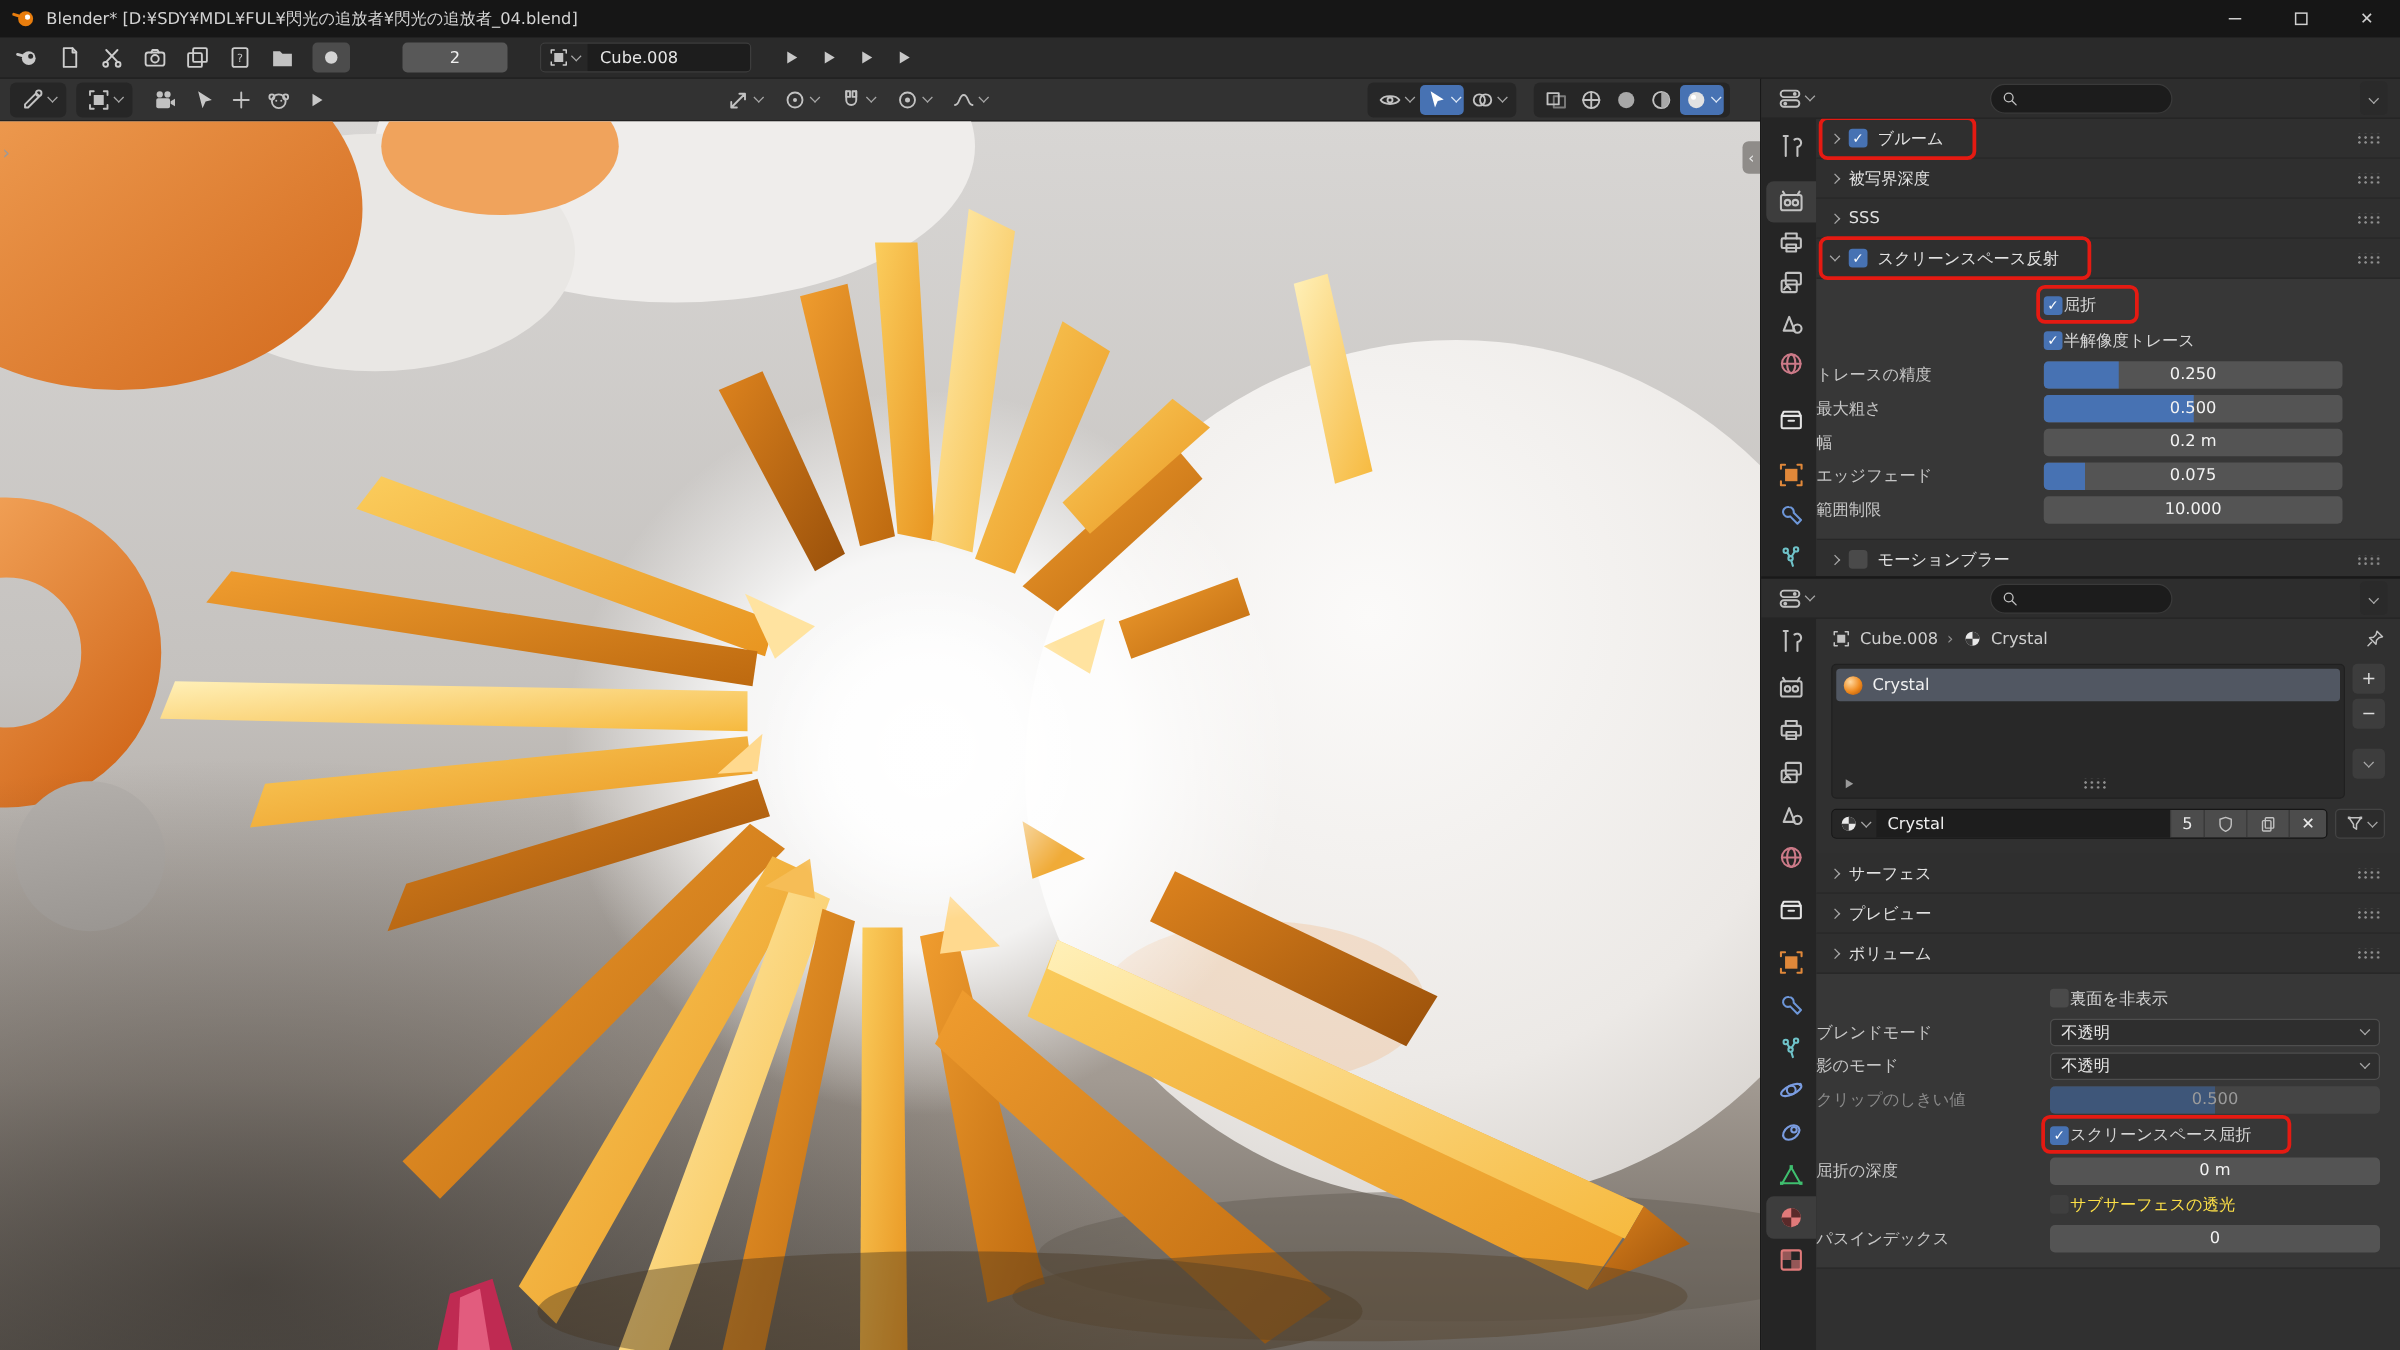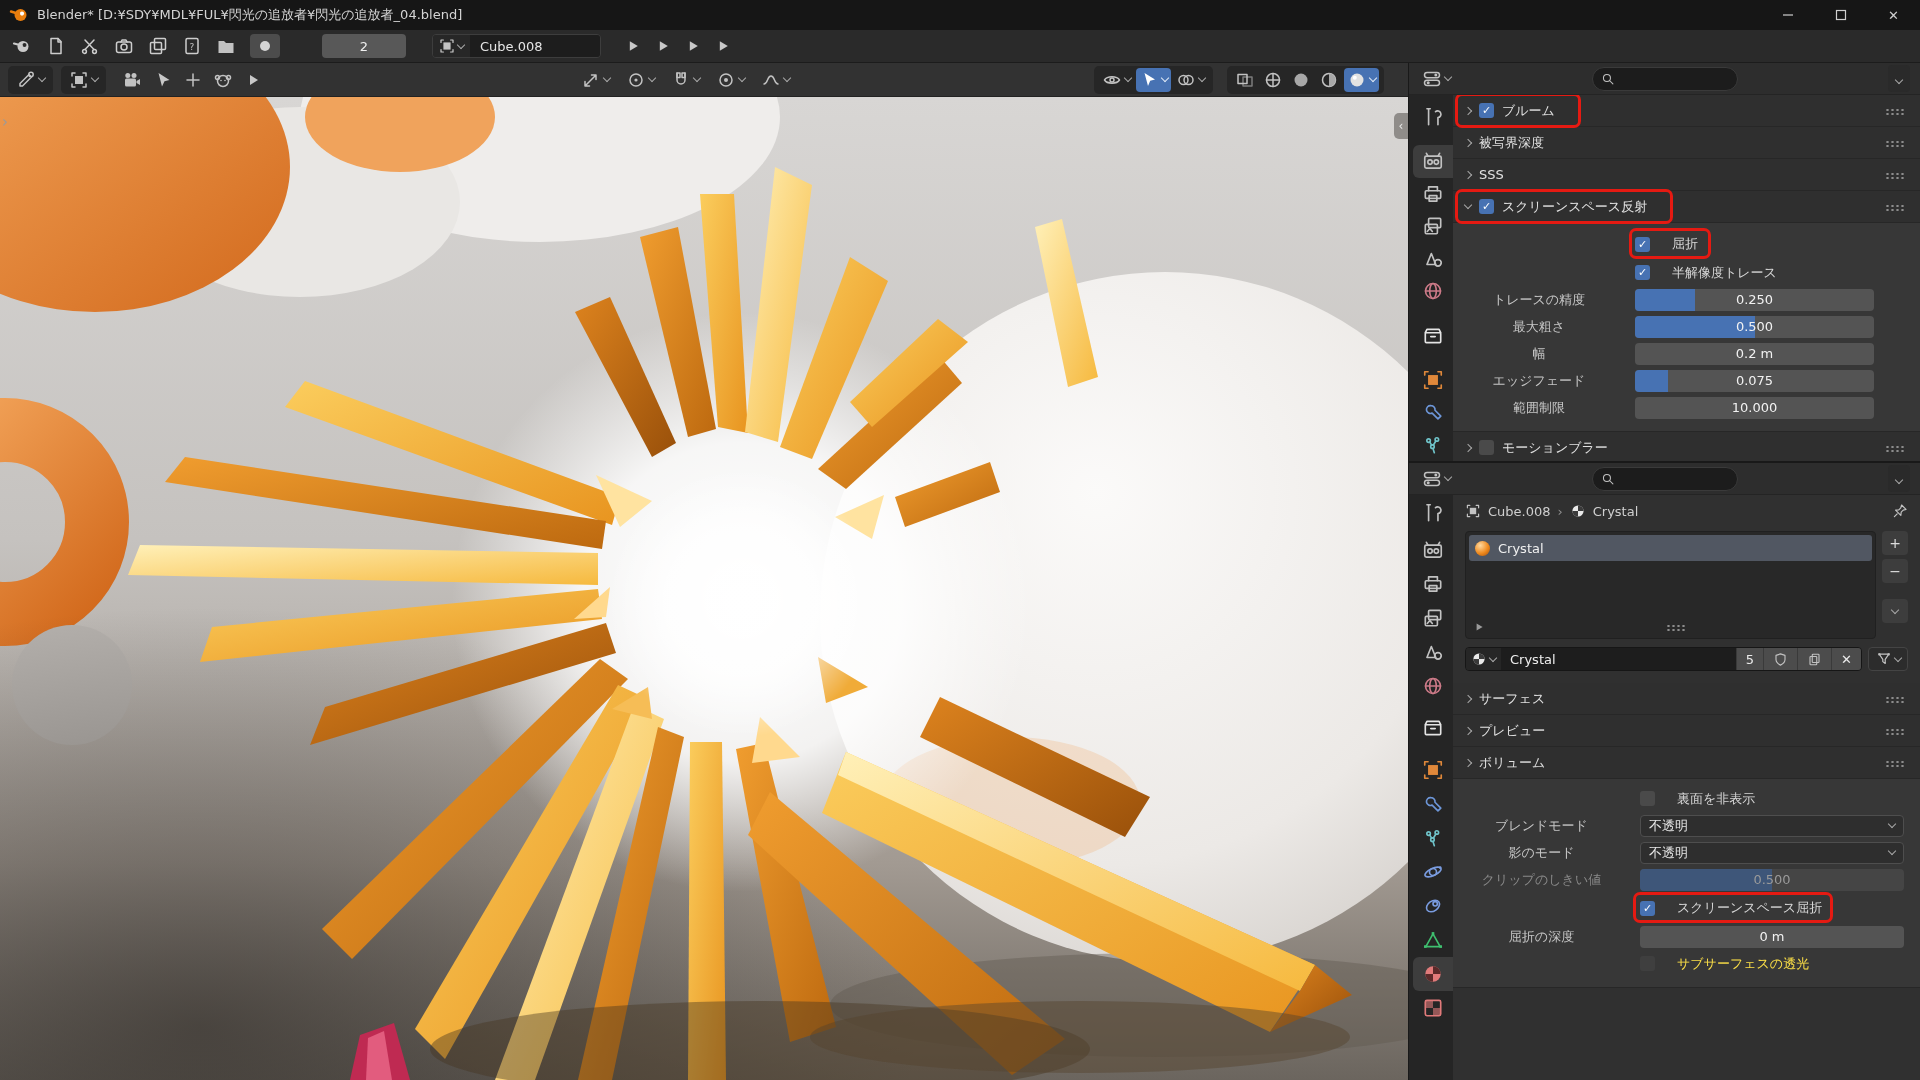--- a/index.html
+++ b/index.html
@@ -55,34 +55,34 @@
   .tab.active{background:#3d3d3d}
   .tab .ic{width:22px;height:22px}
   .gapt{height:12px}
   .ed-content{flex:1;background:#303030;overflow:hidden;position:relative}
   
   .prow{display:flex;align-items:center;gap:8px;height:32px;padding:0 14px 0 12px;background:#2f2f2f;border-bottom:1px solid #272727;position:relative}
   .plab{color:#e2e2e2}
   .grip{margin-left:auto;width:21px;height:8px;background-image:radial-gradient(#8d8d8d 1.1px,transparent 1.3px);background-size:5px 4px;background-position:0 1px}
   .subarea{background:#373737;padding:6px 0 10px 0;border-bottom:1px solid #272727}
   .frow{display:flex;align-items:center;height:27px;padding-right:46px;position:relative}
-  .flab{width:182px;text-align:center;padding-right:10px;color:#c6c6c6;white-space:nowrap}
+  .flab{width:182px;text-align:left;padding-right:10px;color:#c6c6c6;white-space:nowrap}
   .flab.dis{color:#8a8a8a}
   .fld{position:relative;flex:1;height:22px;background:#545454;border-radius:4px;overflow:hidden;display:flex;align-items:center;justify-content:center}
   .fld .fill{position:absolute;left:0;top:0;bottom:0;background:#4772b3}
   .fld .val{position:relative;color:#f2f2f2;z-index:1}
   .fld.dis{background:#454545}
   .fld.dis .fill{background:#3e5679}
   .fld.dis .val{color:#9a9a9a}
   .dd{flex:1;height:22px;background:#2e2e2e;border:1px solid #4e4e4e;border-radius:4px;display:flex;align-items:center;padding:0 8px;color:#e6e6e6}
   .dd .chv{margin-left:auto}
   .cb{width:15px;height:15px;border-radius:3px;background:#4a4a4a;display:inline-flex;align-items:center;justify-content:center;font-size:11px;color:#fff;flex:0 0 auto}
   .cb.on{background:#4772b3}
   .cb.dim{background:#3f3f3f}
-  .cblab{margin-left:22px;color:#d6d6d6}
+  .cblab{margin-left:1px;color:#d6d6d6}
   .cblab.dis{color:#fde047}
   .redbox{position:absolute;border:3px solid #e51a12;border-radius:7px;z-index:6;pointer-events:none}
   
   .crumb{display:flex;align-items:center;gap:7px;height:32px;padding:0 12px;color:#cfcfcf}
   .crumb .sep{color:#909090}
   .slotwrap{display:flex;gap:6px;padding:4px 12px 6px 12px}
   .slotlist{flex:1;height:108px;background:#282828;border:1px solid #202020;border-radius:4px;padding:3px;display:flex;flex-direction:column}
   .slotrow{height:26px;background:#515762;border-radius:3px;display:flex;align-items:center;gap:8px;padding:0 6px;color:#f0f0f0}
   .matdot{width:15px;height:15px;border-radius:50%;background:radial-gradient(circle at 35% 30%,#ffd9a0,#f08a1e 55%,#a34d08)}
   .slotfoot{margin-top:auto;display:flex;align-items:center;padding:0 4px 2px 4px;color:#9a9a9a}
@@ -1009,18 +1009,24 @@
               <span class="flab">屈折の深度</span>
               <div class="fld">
                   <span class="val">0 m</span>
                 </div>
             </div>
             <div class="frow set-frow">
               <span class="flab"></span>
               <span class="cb dim"></span>
               <span class="cblab dis">サブサーフェスの透光</span>
             </div>
+            <div class="frow set-frow">
+              <span class="flab">パスインデックス</span>
+              <div class="fld">
+                  <span class="val">0</span>
+                </div>
+            </div>
           </div>
         </div>
       </div>
     </div>
   </div>
 </div>
 
 </body></html>

